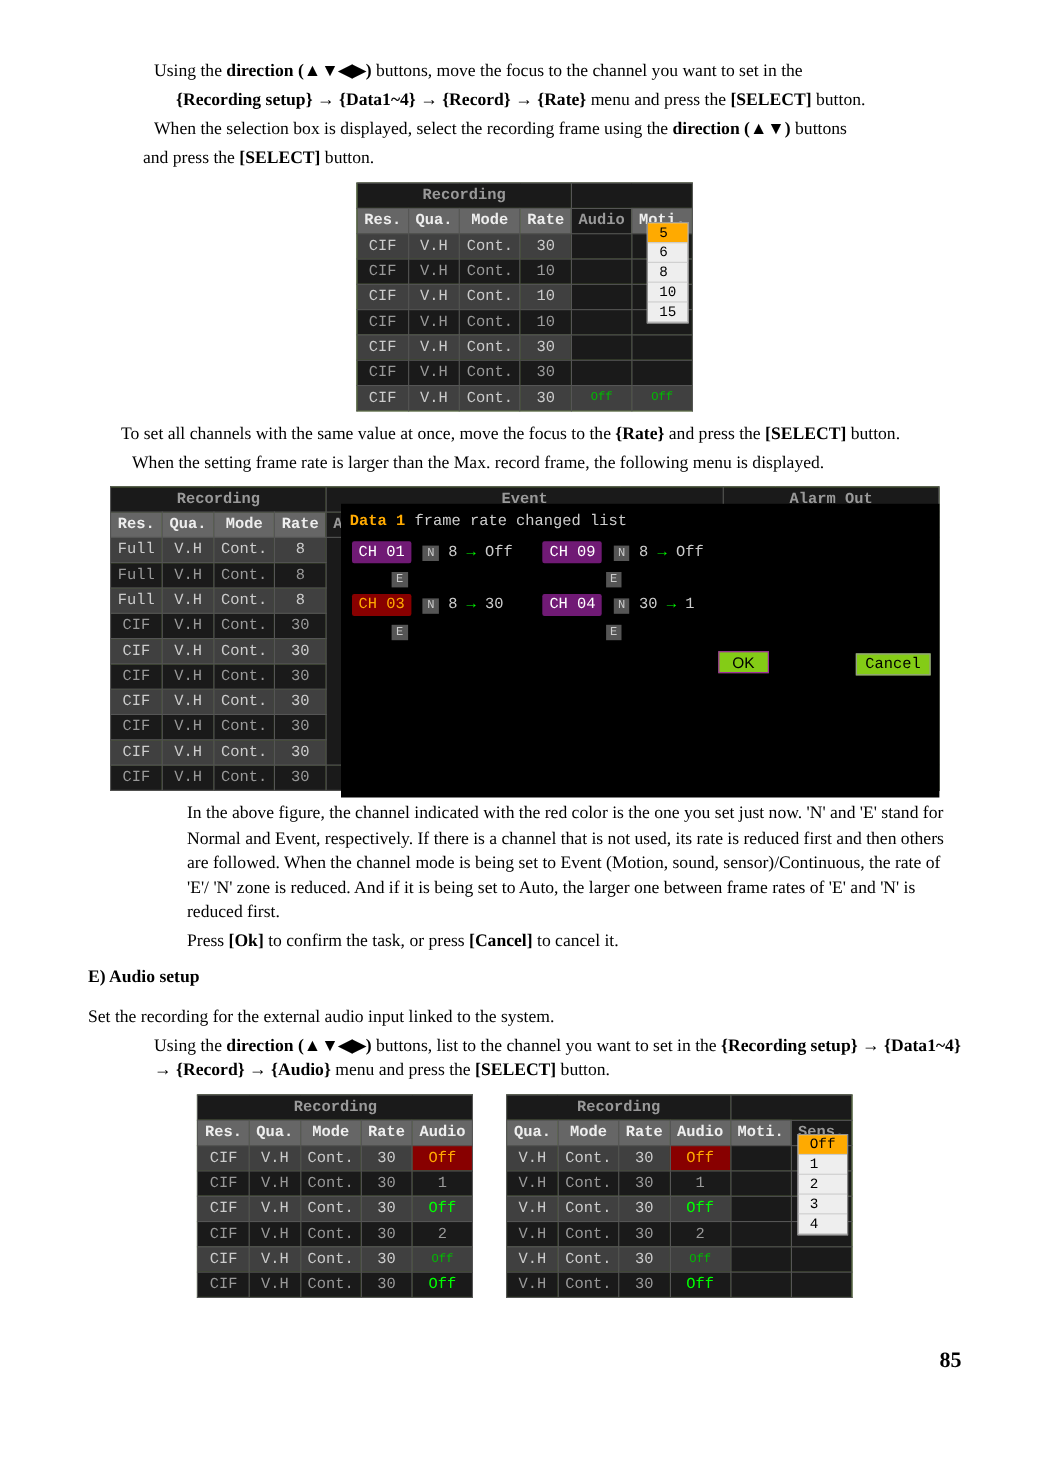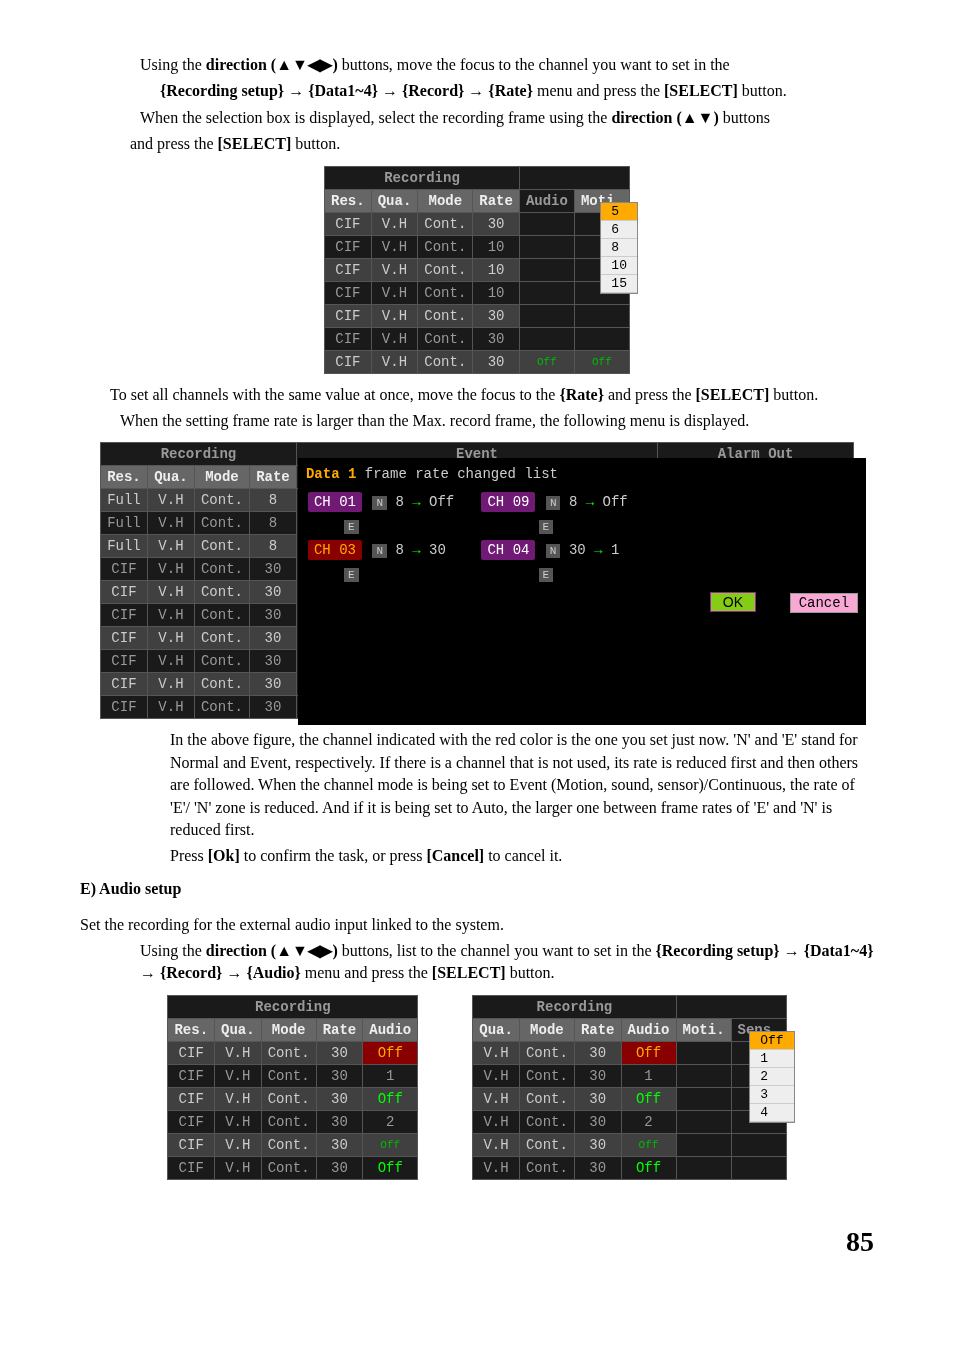--- a/index.html
+++ b/index.html
@@ -22,37 +22,37 @@
   .bold { font-weight: bold; margin-top: 48px; }
   .arrow { font-family: Arial, sans-serif; }
 
   
   .dvr-table {
     border-collapse: collapse;
     font-family: "Courier New", monospace;
     font-size: 14px;
     color: #aaa;
     background: #4d7c0f;
-    margin: 6px 12px;
+    margin: 6px 0;
   }
   .dvr-table th, .dvr-table td {
     border: 1px solid #555;
     padding: 2px 6px;
     text-align: center;
     min-width: 34px;
     height: 18px;
   }
   .bg-dark  { background: #1a1a1a; color: #999; }
   .bg-mid   { background: #404040; color: #ccc; }
   .bg-light { background: #666; color: #eee; }
   .sel-red  { background: #800; color: #fa0; }
   .yellow-text { color: #fa0; font-weight: bold; }
   .green-text { color: #0f0; }
   .small-green { color: #0b0; font-size: 11px; }
-  .cancel-btn { background: #f9a8d4; color: #000; border: 1px solid #999; padding: 1px 8px; display: inline-block; font-family: "Courier New", monospace; }
+  .cancel-btn { background: #84cc16; color: #000; border: 1px solid #999; padding: 1px 8px; display: inline-block; font-family: "Courier New", monospace; margin-left: 45px; }
   .ok-btn { background: #84cc16; color: #000; border: 1px solid #a21caf; padding: 1px 12px; display: inline-block; font-family: Liberation Sans, sans-serif; }
   .table-wrap { display: flex; justify-content: center; }
   .table-wrap-dual { display: flex; justify-content: center; gap: 30px; }
 
   
   .tbl-small td, .tbl-small th { min-width: 32px; }
 
   
   .float-list {
     display: inline-block;
@@ -83,21 +83,21 @@
     font-size: 14px;
     padding: 8px;
   }
   .chan-pill { display: inline-block; background: #701a75; color: #fff; padding: 2px 6px; border-radius: 2px; margin: 0 2px; }
   .chan-pill-red { display: inline-block; background: #800; color: #fa0; padding: 2px 6px; border-radius: 2px; margin: 0 2px; text-align: center; }
   .ne-pill { display: inline-block; background:#555; color:#ccc; padding:1px 4px; font-size:11px; }
 
   .page-num {
     text-align: right;
     font-weight: bold;
-    font-size: 28px;
+    font-size: 20px;
     margin-top: 40px;
   }
 
   
   .sect-label { font-weight: bold; margin-top: 12px; }
 
   
   .first-table-wrap { position: relative; display: inline-block; }
   .first-float {
     position: absolute;

